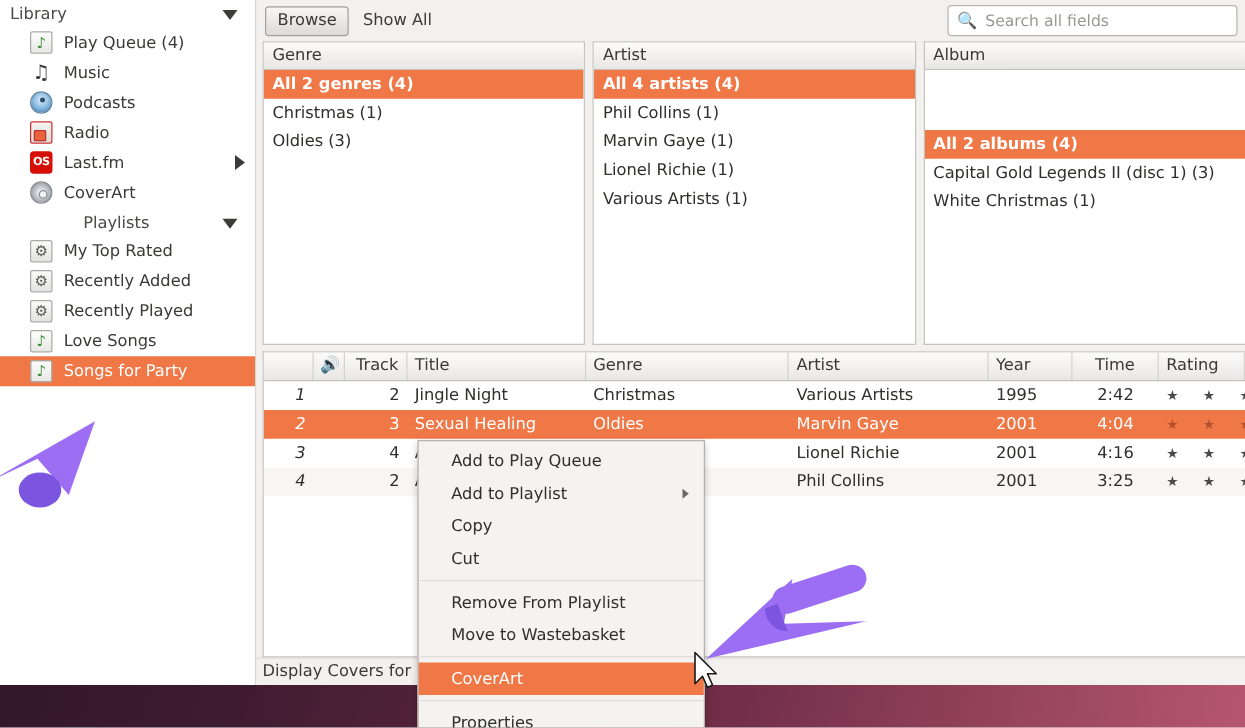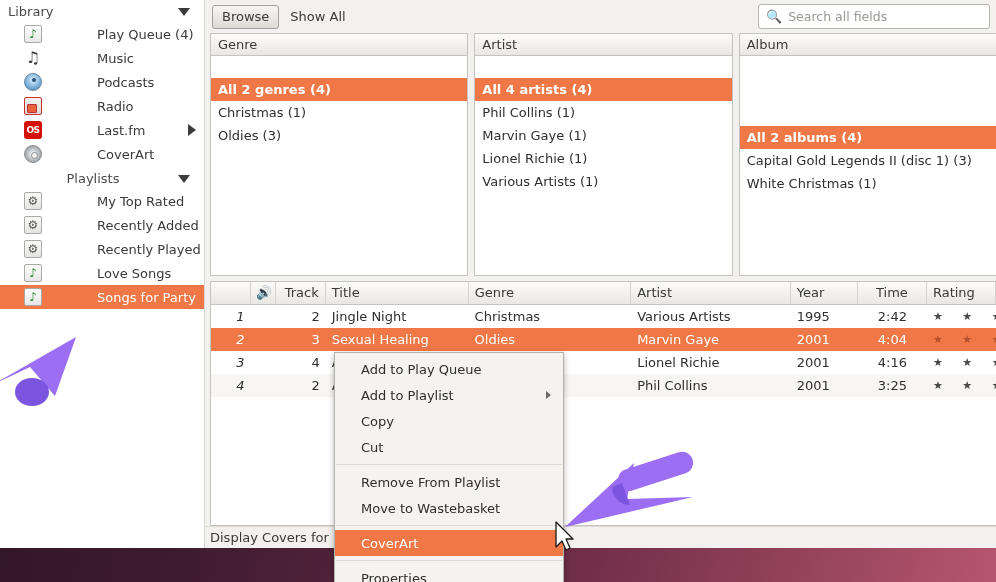--- a/index.html
+++ b/index.html
@@ -51,21 +51,21 @@
     border-bottom: 6px solid transparent;
     border-left: 8px solid #3c3b39;
   }
   .side-item {
     display: flex; align-items: center;
     height: 24px; padding-left: 24px; padding-right: 8px;
     color: #3a3a38; font-size: 13px;
     cursor: default;
   }
   .side-item.selected { background: #f07746; color: #ffffff; }
-  .side-item .lbl { flex: 1; white-space: nowrap; margin-left: 46px; }
+  .side-item .lbl { flex: 1; white-space: nowrap; }
   .side-icon {
     width: 18px; height: 18px; margin-right: 9px;
     flex-shrink: 0; position: relative;
   }
   
   .ic-playqueue {
     background: linear-gradient(#fdfdfd,#e7e7e5);
     border: 1px solid #a9a9a5; border-radius: 2px;
     color: #2d8a2d; font-size: 12px; line-height: 16px; text-align: center;
   }
@@ -154,21 +154,21 @@
     height: 22px; line-height: 21px; padding: 0 7px;
     background: linear-gradient(#fbfbfa,#e9e7e4);
     border-bottom: 1px solid #c6c2be;
     color: #3a3a38; font-size: 13px;
   }
   .col-rows { flex: 1; overflow: hidden; }
   .col-row {
     height: 23px; line-height: 23px; padding: 0 7px;
     font-size: 13px; color: #2f2f2d; white-space: nowrap; cursor: default;
   }
-  .col-row.selected { background: #f07746; color: #ffffff; font-weight: bold; margin-top: 22px; }
+  .col-row.selected { background: #f07746; color: #ffffff; font-weight: bold; }
 
   
   #tracklist {
     flex: 1; margin: 5px 0 0 5px;
     background: #ffffff; border: 1px solid #c6c2be; border-right: none;
     display: flex; flex-direction: column; overflow: hidden;
     position: relative;
   }
   #track-head {
     display: flex; height: 23px;

